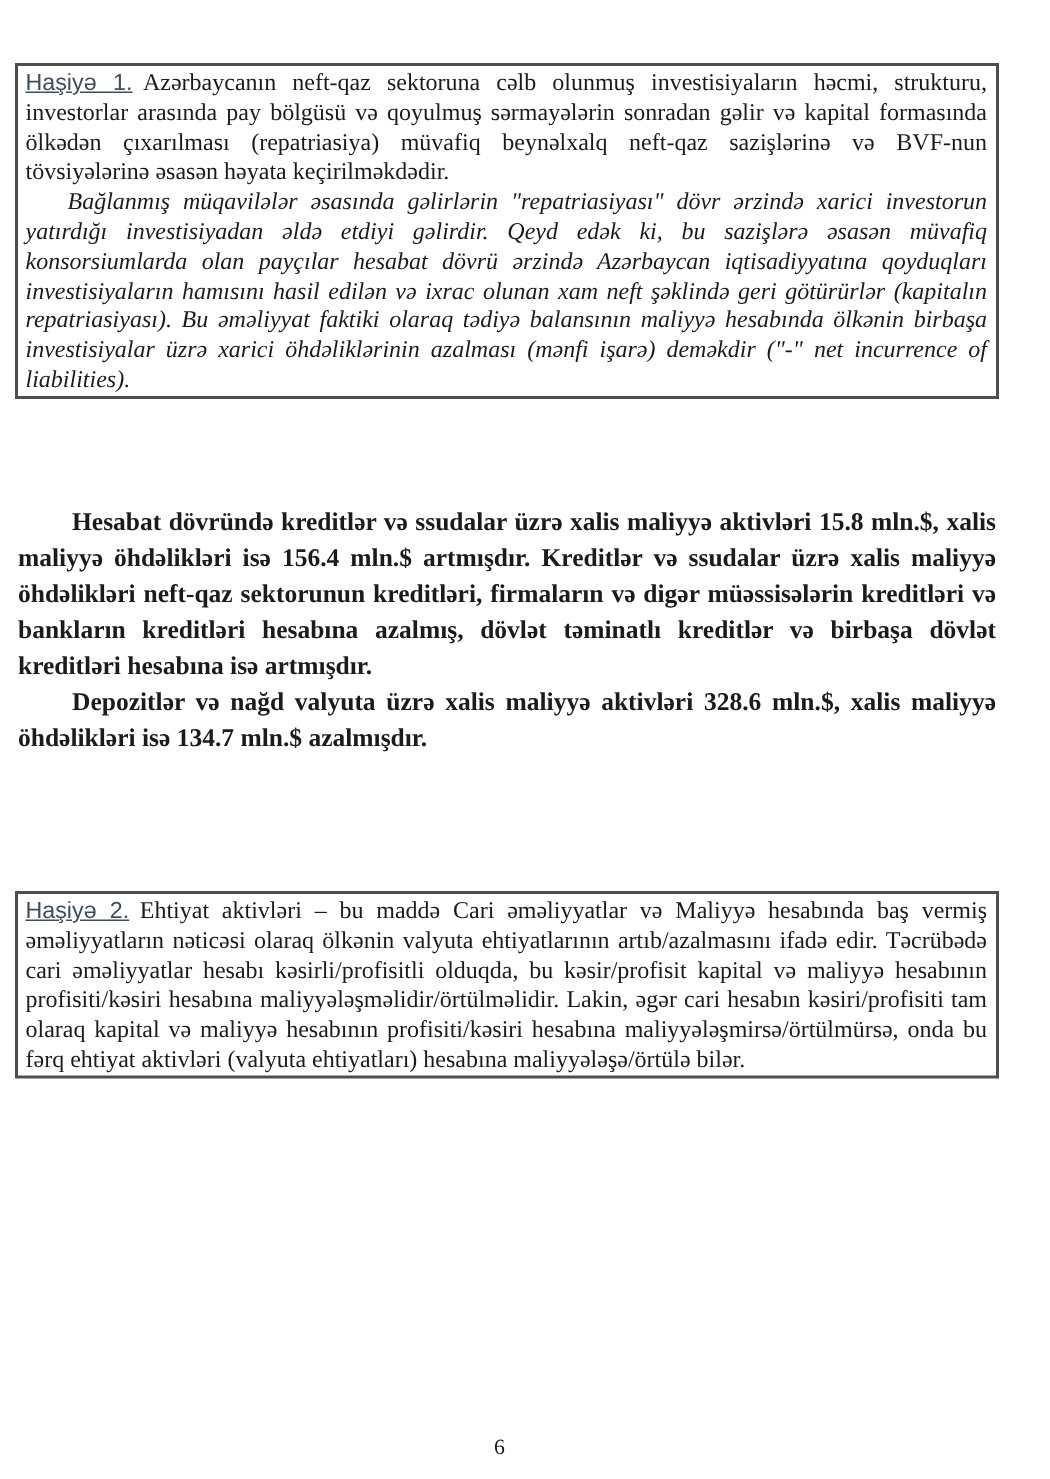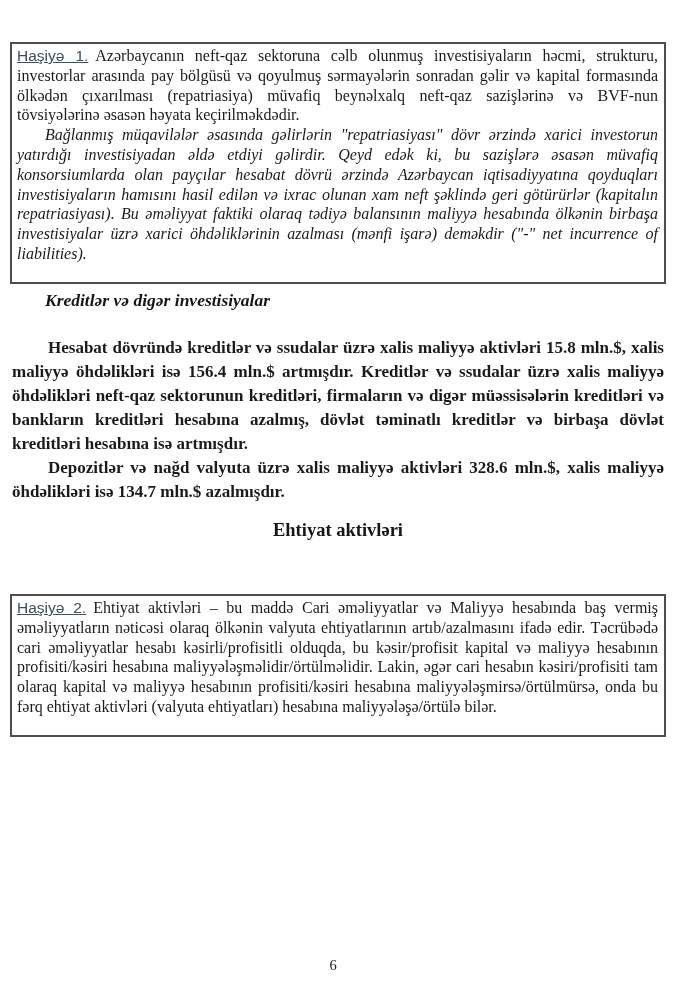--- a/index.html
+++ b/index.html
@@ -16,21 +16,21 @@
     color: #1b1b1b;
     overflow: hidden;
   }
   
   .note-box {
     position: absolute;
     left: 10px;
     width: 656px;
     box-sizing: border-box;
     border: 2px solid #4e4e4e;
-    padding: 2px 6px 18px 5px;
+    padding: 2px 6px 0 5px;
     background: #ffffff;
   }
   .note-box p {
     margin: 0;
     font-size: 16px;
     line-height: 19.8px;
     text-align: justify;
   }
   .note-label {
     font-family: "Liberation Sans", sans-serif;
@@ -98,28 +98,26 @@
 </head>
 <body>
 
 <div class="page">
 
   <div class="note-box" id="note-box-1">
     <p><span class="note-label">Haşiyə 1.</span><span>Azərbaycanın neft-qaz sektoruna cəlb olunmuş investisiyaların həcmi, strukturu, investorlar arasında pay bölgüsü və qoyulmuş sərmayələrin sonradan gəlir və kapital formasında ölkədən çıxarılması (repatriasiya) müvafiq beynəlxalq neft-qaz sazişlərinə və BVF-nun tövsiyələrinə əsasən həyata keçirilməkdədir.</span></p>
     <p class="indent-28">Bağlanmış müqavilələr əsasında gəlirlərin "repatriasiyası" dövr ərzində xarici investorun yatırdığı investisiyadan əldə etdiyi gəlirdir. Qeyd edək ki, bu sazişlərə əsasən müvafiq konsorsiumlarda olan payçılar hesabat dövrü ərzində Azərbaycan iqtisadiyyatına qoyduqları investisiyaların hamısını hasil edilən və ixrac olunan xam neft şəklində geri götürürlər (kapitalın repatriasiyası). Bu əməliyyat faktiki olaraq tədiyə balansının maliyyə hesabında ölkənin birbaşa investisiyalar üzrə xarici öhdəliklərinin azalması (mənfi işarə) deməkdir ("-" net incurrence of liabilities).</p>
   </div>
 
-  <h2 class="section-heading-italic" id="heading-credits">Kreditlər və digər investisiyalar</h2>
 
   <div class="body-block" id="credits-block">
     <p>Hesabat dövründə kreditlər və ssudalar üzrə xalis maliyyə aktivləri 15.8 mln.$, xalis maliyyə öhdəlikləri isə 156.4 mln.$ artmışdır. Kreditlər və ssudalar üzrə xalis maliyyə öhdəlikləri neft-qaz sektorunun kreditləri, firmaların və digər müəssisələrin kreditləri və bankların kreditləri hesabına azalmış, dövlət təminatlı kreditlər və birbaşa dövlət kreditləri hesabına isə artmışdır.</p>
     <p>Depozitlər və nağd valyuta üzrə xalis maliyyə aktivləri 328.6 mln.$, xalis maliyyə öhdəlikləri isə 134.7 mln.$ azalmışdır.</p>
   </div>
 
-  <h1 class="section-heading-center" id="heading-reserves">Ehtiyat aktivləri</h1>
 
 
   <div class="note-box" id="note-box-2">
     <p><span class="note-label">Haşiyə 2.</span><span>Ehtiyat aktivləri – bu maddə Cari əməliyyatlar və Maliyyə hesabında baş vermiş əməliyyatların nəticəsi olaraq ölkənin valyuta ehtiyatlarının artıb/azalmasını ifadə edir. Təcrübədə cari əməliyyatlar hesabı kəsirli/profisitli olduqda, bu kəsir/profisit kapital və maliyyə hesabının profisiti/kəsiri hesabına maliyyələşməlidir/örtülməlidir. Lakin, əgər cari hesabın kəsiri/profisiti tam olaraq kapital və maliyyə hesabının profisiti/kəsiri hesabına maliyyələşmirsə/örtülmürsə, onda bu fərq ehtiyat aktivləri (valyuta ehtiyatları) hesabına maliyyələşə/örtülə bilər.</span></p>
   </div>
 
   <div class="page-number">6</div>
 
 </div>
 

